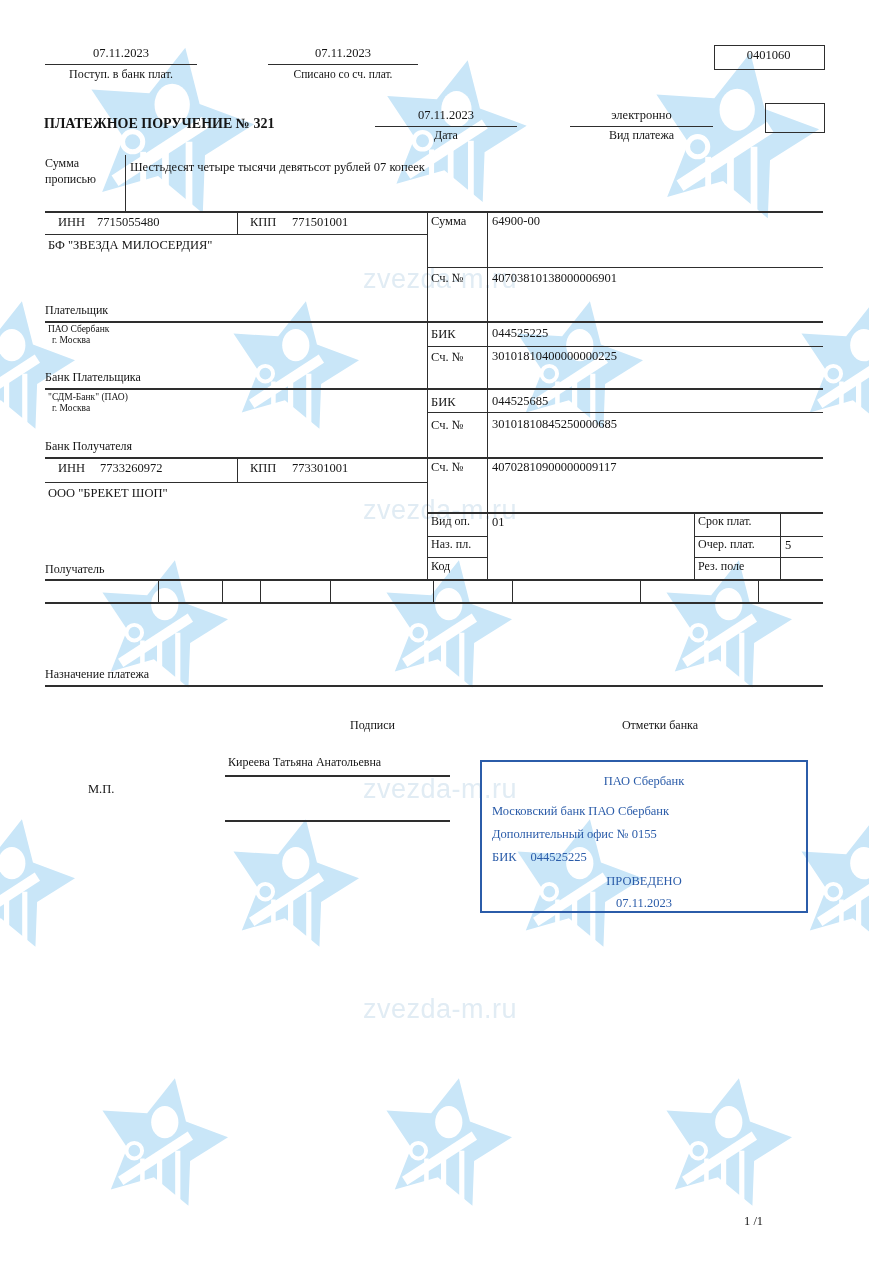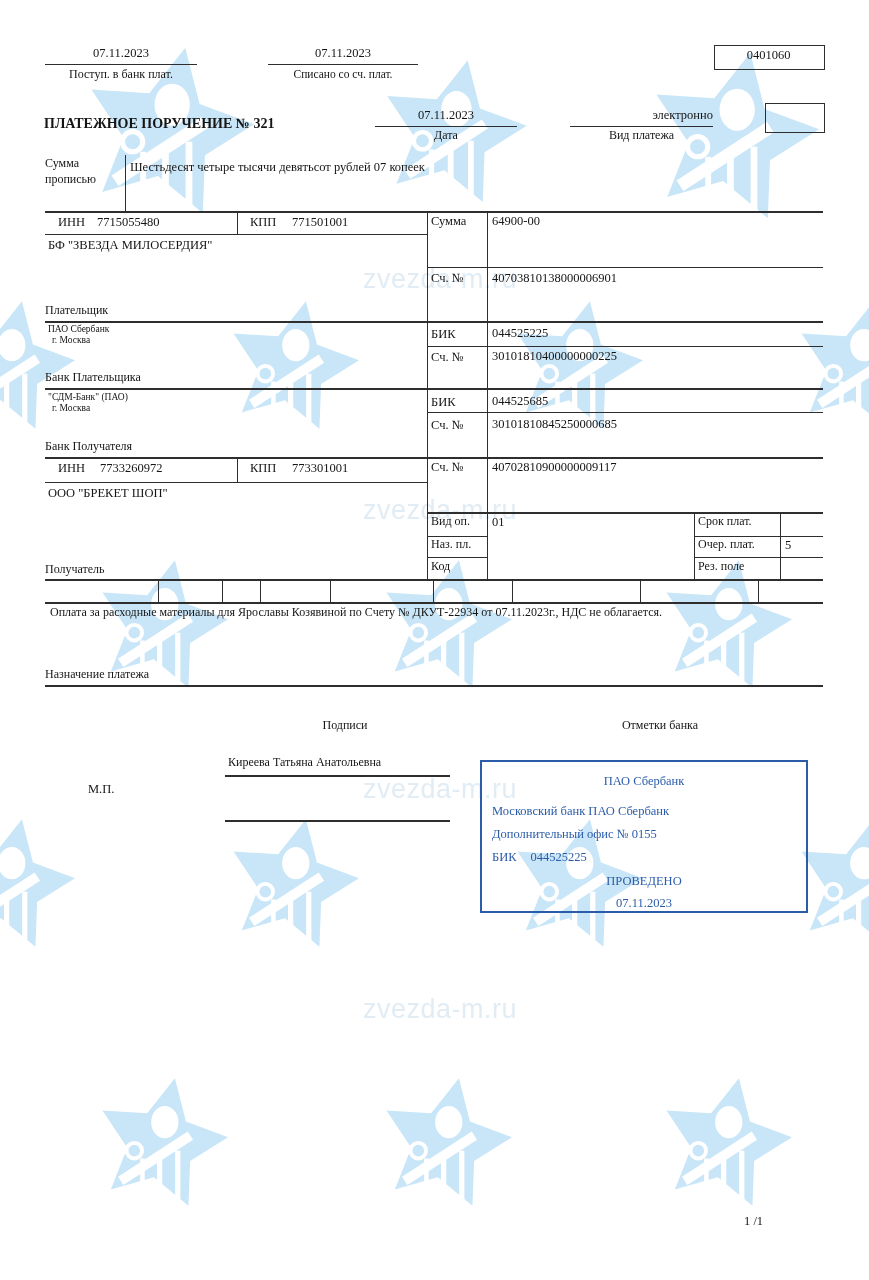--- a/index.html
+++ b/index.html
@@ -40,21 +40,21 @@
   <div class="t c" style="left:45px;top:46px;width:152px;">07.11.2023</div>
   <div class="t c" style="left:45px;top:68px;width:152px;font-size:12px;">Поступ. в банк плат.</div>
   <div class="t c" style="left:268px;top:46px;width:150px;">07.11.2023</div>
   <div class="t c" style="left:268px;top:68px;width:150px;font-size:11.5px;">Списано со сч. плат.</div>
   <div class="box" style="left:714px;top:45px;width:109px;height:23px;"></div>
   <div class="t c" style="left:714px;top:48px;width:109px;">0401060</div>
 
   <div class="t b" style="left:44px;top:116px;font-size:14px;">ПЛАТЕЖНОЕ ПОРУЧЕНИЕ № 321</div>
   <div class="t c" style="left:375px;top:108px;width:142px;">07.11.2023</div>
   <div class="t c lbl" style="left:375px;top:129px;width:142px;">Дата</div>
-  <div class="t c" style="left:570px;top:108px;width:143px;text-align:right;">электронно</div>
+  <div class="t c" style="left:570px;top:108px;width:143px;">электронно</div>
   <div class="t c lbl" style="left:570px;top:129px;width:143px;">Вид платежа</div>
   <div class="box" style="left:765px;top:103px;width:58px;height:28px;"></div>
 
   <div class="t lbl" style="left:45px;top:157px;">Сумма</div>
   <div class="t lbl" style="left:45px;top:173px;">прописью</div>
   <div class="t" style="left:130px;top:160px;">Шестьдесят четыре тысячи девятьсот рублей 07 копеек</div>
 
   <div class="t" style="left:58px;top:215px;">ИНН</div>
   <div class="t" style="left:97px;top:215px;">7715055480</div>
   <div class="t" style="left:250px;top:215px;">КПП</div>
@@ -93,24 +93,23 @@
   <div class="t lbl" style="left:431px;top:515px;">Вид оп.</div>
   <div class="t" style="left:492px;top:515px;">01</div>
   <div class="t lbl" style="left:698px;top:515px;">Срок плат.</div>
   <div class="t lbl" style="left:431px;top:538px;">Наз. пл.</div>
   <div class="t lbl" style="left:698px;top:538px;">Очер. плат.</div>
   <div class="t" style="left:785px;top:538px;">5</div>
   <div class="t lbl" style="left:431px;top:560px;text-align:center;">Код</div>
   <div class="t lbl" style="left:698px;top:560px;">Рез. поле</div>
   <div class="t lbl" style="left:45px;top:563px;">Получатель</div>
 
-  <div class="t lbl" style="left:50px;top:606px;">Оплата за расходные материалы для Ярославы Козявиной по Счету № ДКУТ-22934 от 07.11.2023г., НДС не облагается.</div>
   <div class="t lbl" style="left:45px;top:668px;">Назначение платежа</div>
 
-  <div class="t c lbl" style="left:295px;top:719px;width:100px;">Подписи</div>
+  <div class="t c lbl" style="left:295px;top:719px;width:100px;text-align:right;">Подписи</div>
   <div class="t c lbl" style="left:600px;top:719px;width:120px;">Отметки банка</div>
   <div class="t lbl" style="left:228px;top:756px;">Киреева Татьяна Анатольевна</div>
   <div class="t" style="left:88px;top:782px;">М.П.</div>
 
   <div class="stamp">
     <div class="st cc" style="top:12px;">ПАО Сбербанк</div>
     <div class="st" style="left:10px;top:42px;">Московский банк ПАО Сбербанк</div>
     <div class="st" style="left:10px;top:65px;">Дополнительный офис № 0155</div>
     <div class="st" style="left:10px;top:88px;">
       <span>БИК</span><span style="display:inline-block;width:14px;"></span><span>044525225</span>

